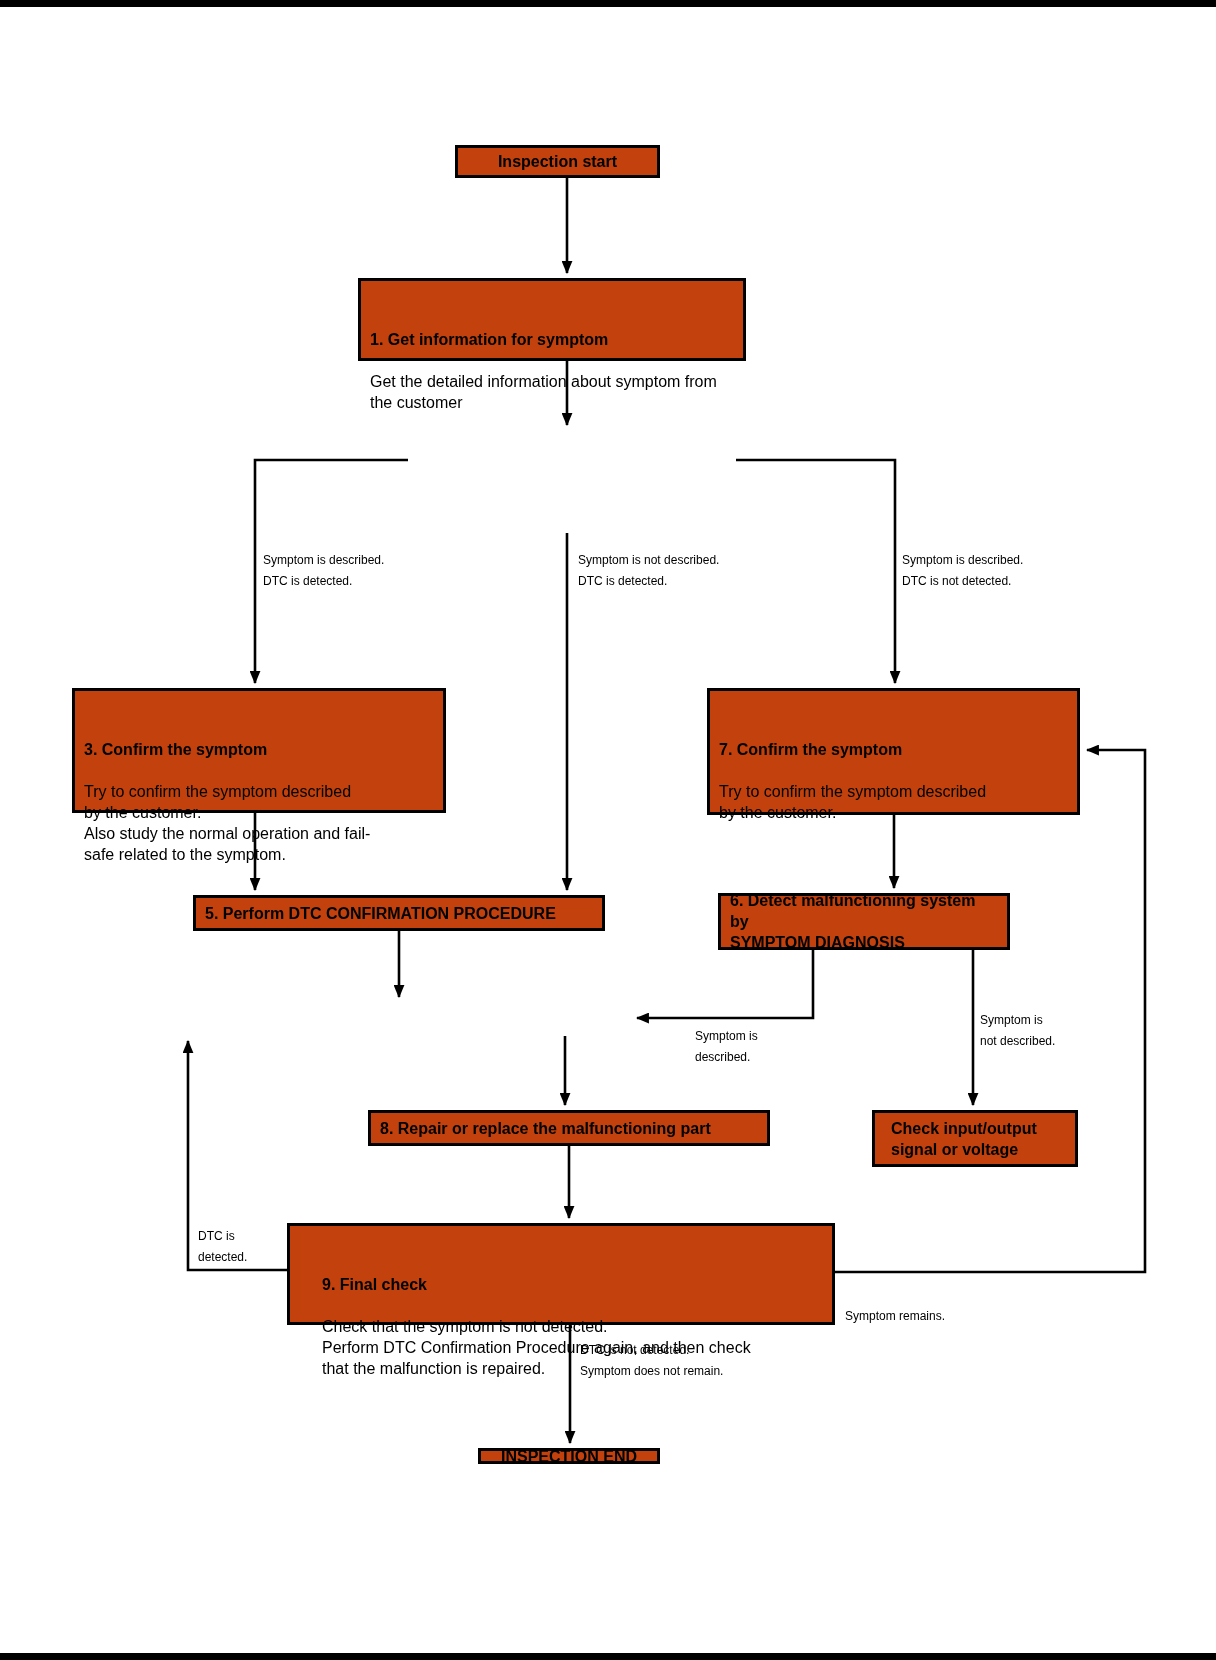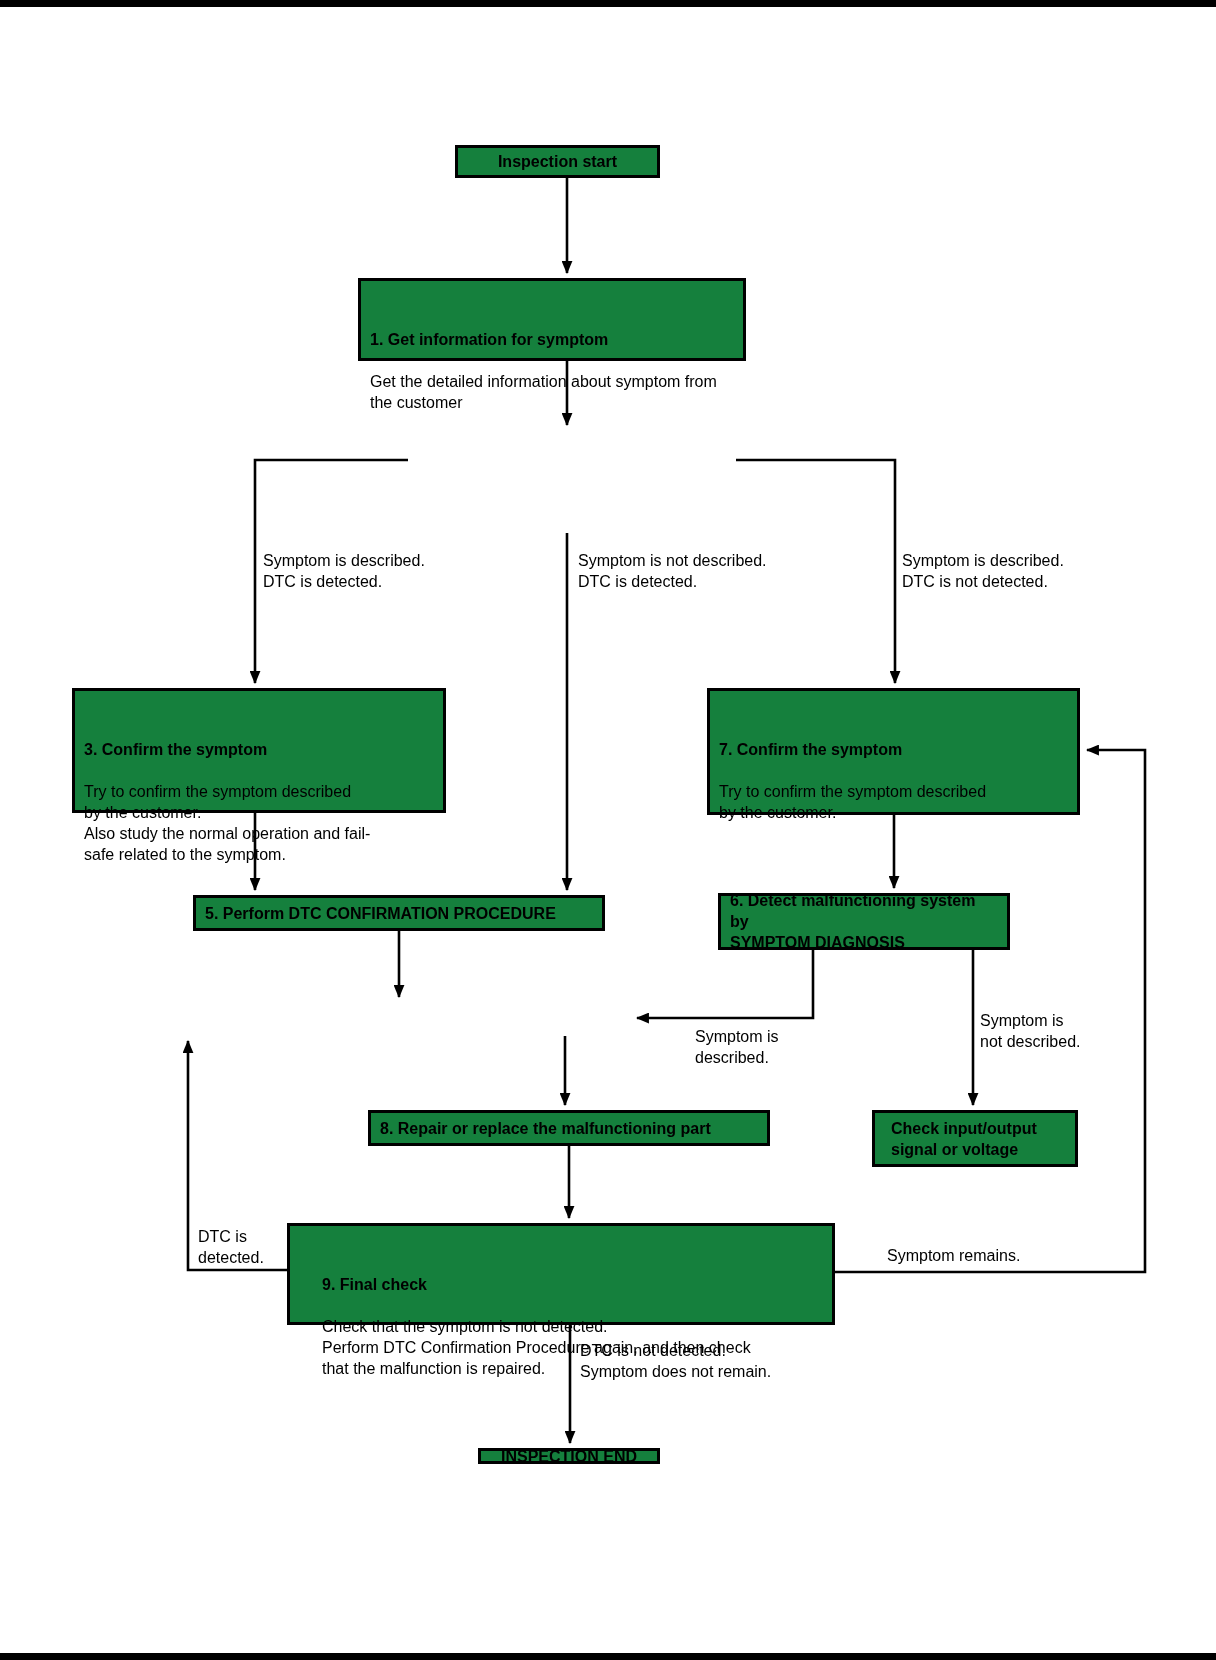--- a/index.html
+++ b/index.html
@@ -1,27 +1,27 @@
 <!DOCTYPE html>
 <html><head>
 <meta charset="utf-8">
 <style>
   html,body{margin:0;padding:0;background:#fff;}
   .canvas{position:relative;width:1216px;height:1660px;background:#ffffff;
           font-family:"Liberation Sans",sans-serif;color:#000;overflow:hidden;}
   .scanbar{position:absolute;left:0;width:1216px;height:7px;background:#000;}
   svg.wires{position:absolute;left:0;top:0;}
-  .node{position:absolute;box-sizing:border-box;border:3px solid #000;background:#15803d;
+  .node{position:absolute;box-sizing:border-box;border:3px solid #000;background:#c2410c;
         font-size:16px;line-height:21px;padding:6px 9px;white-space:pre-line;}
   .node .t{font-weight:bold;white-space:pre-line;margin-top:21px;}
   .node .b{white-space:pre-line;}
   .flex{display:flex;align-items:center;padding-top:0;padding-bottom:0;}
   .bold{font-weight:bold;}
   .ctr{justify-content:center;text-align:center;}
-  .elabel{position:absolute;font-size:16px;line-height:21px;white-space:pre-line;}
+  .elabel{position:absolute;font-size:12px;line-height:21px;white-space:pre-line;}
 </style>
 </head>
 <body>
 
 <div class="canvas">
 
   <div class="scanbar" style="top:0;"></div>
   <div class="scanbar" style="top:1653px;"></div>
 
   <svg class="wires" width="1216" height="1660" viewBox="0 0 1216 1660">
@@ -109,17 +109,17 @@
   <div class="elabel" style="left:578px;top:550px;">Symptom is not described.
 DTC is detected.</div>
   <div class="elabel" style="left:902px;top:550px;">Symptom is described.
 DTC is not detected.</div>
   <div class="elabel" style="left:695px;top:1026px;">Symptom is
 described.</div>
   <div class="elabel" style="left:980px;top:1010px;">Symptom is
 not described.</div>
   <div class="elabel" style="left:198px;top:1226px;">DTC is
 detected.</div>
-  <div class="elabel" style="left:845px;top:1245px;margin-left:42px;">Symptom remains.</div>
+  <div class="elabel" style="left:845px;top:1306px;">Symptom remains.</div>
   <div class="elabel" style="left:580px;top:1340px;">DTC is not detected.
 Symptom does not remain.</div>
 
 </div>
 
 </body></html>

